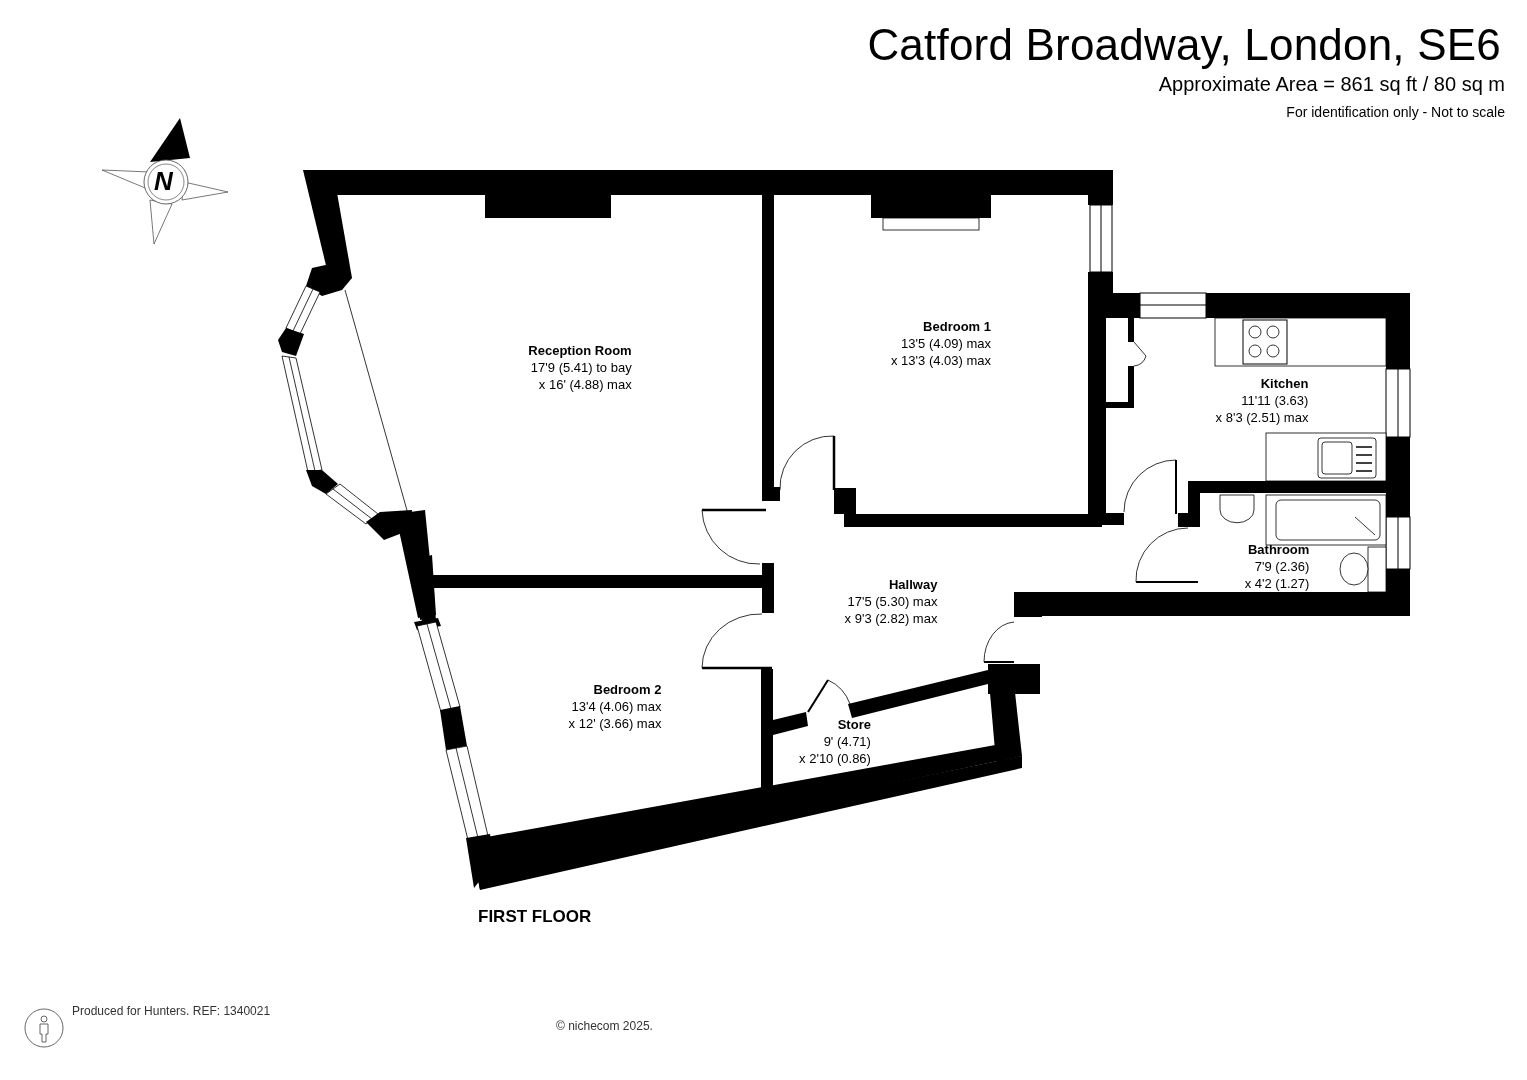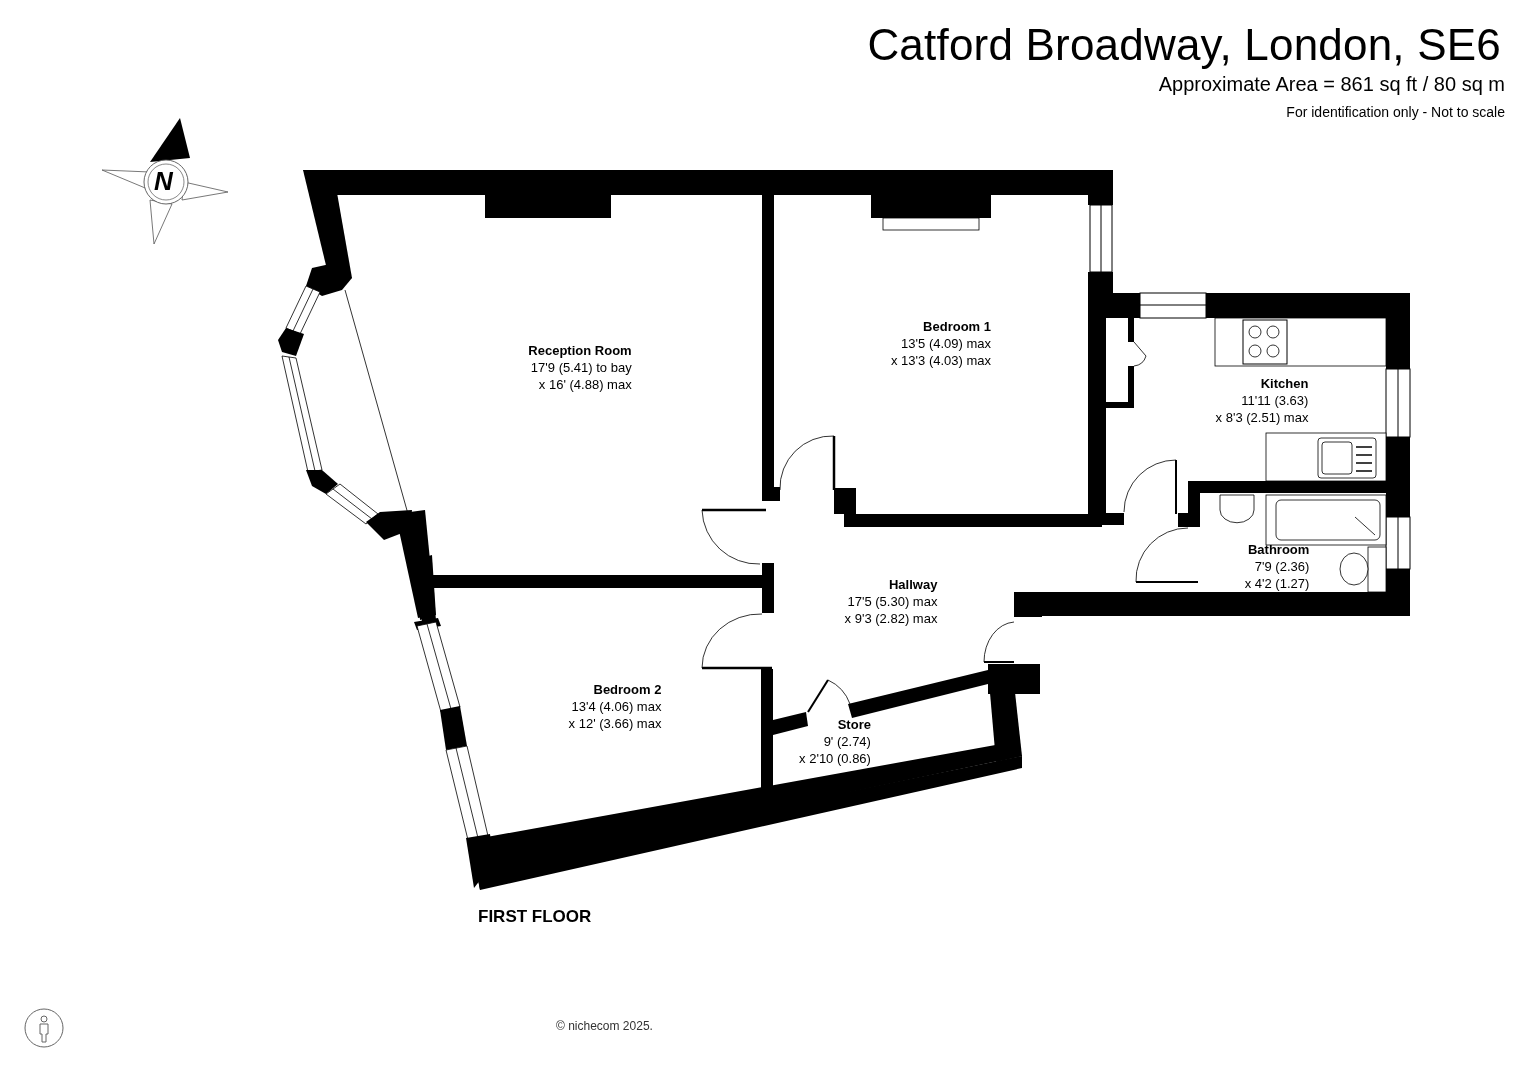--- a/index.html
+++ b/index.html
@@ -190,26 +190,27 @@
   <div>17'5 (5.30) max</div>
   <div>x 9'3 (2.82) max</div>
 </div>
 <div class="room-label" style="left:615px;top:681px;">
   <div class="name">Bedroom 2</div>
   <div>13'4 (4.06) max</div>
   <div>x 12' (3.66) max</div>
 </div>
 <div class="room-label" style="left:835px;top:716px;">
   <div class="name">Store</div>
-  <div>9' (2.74)</div>
+  <div>9' (4.71)</div>
   <div>x 2'10 (0.86)</div>
 </div>
 
 <div class="floor-label">FIRST FLOOR</div>
 
 <svg class="person-icon" viewBox="0 0 40 40">
   <circle cx="20" cy="20" r="19" fill="none" stroke="#666" stroke-width="1"></circle>
   <circle cx="20" cy="11" r="3" fill="none" stroke="#666" stroke-width="1"></circle>
   <path d="M16,16 L24,16 L24,26 L22,26 L22,34 L18,34 L18,26 L16,26 Z" fill="none" stroke="#666" stroke-width="1"></path>
 </svg>
 <div class="footer">
+  <div>Produced for Hunters.   REF: 1340021</div>
   <div class="copy">© nichecom 2025.</div>
 </div>
 
 </body></html>

